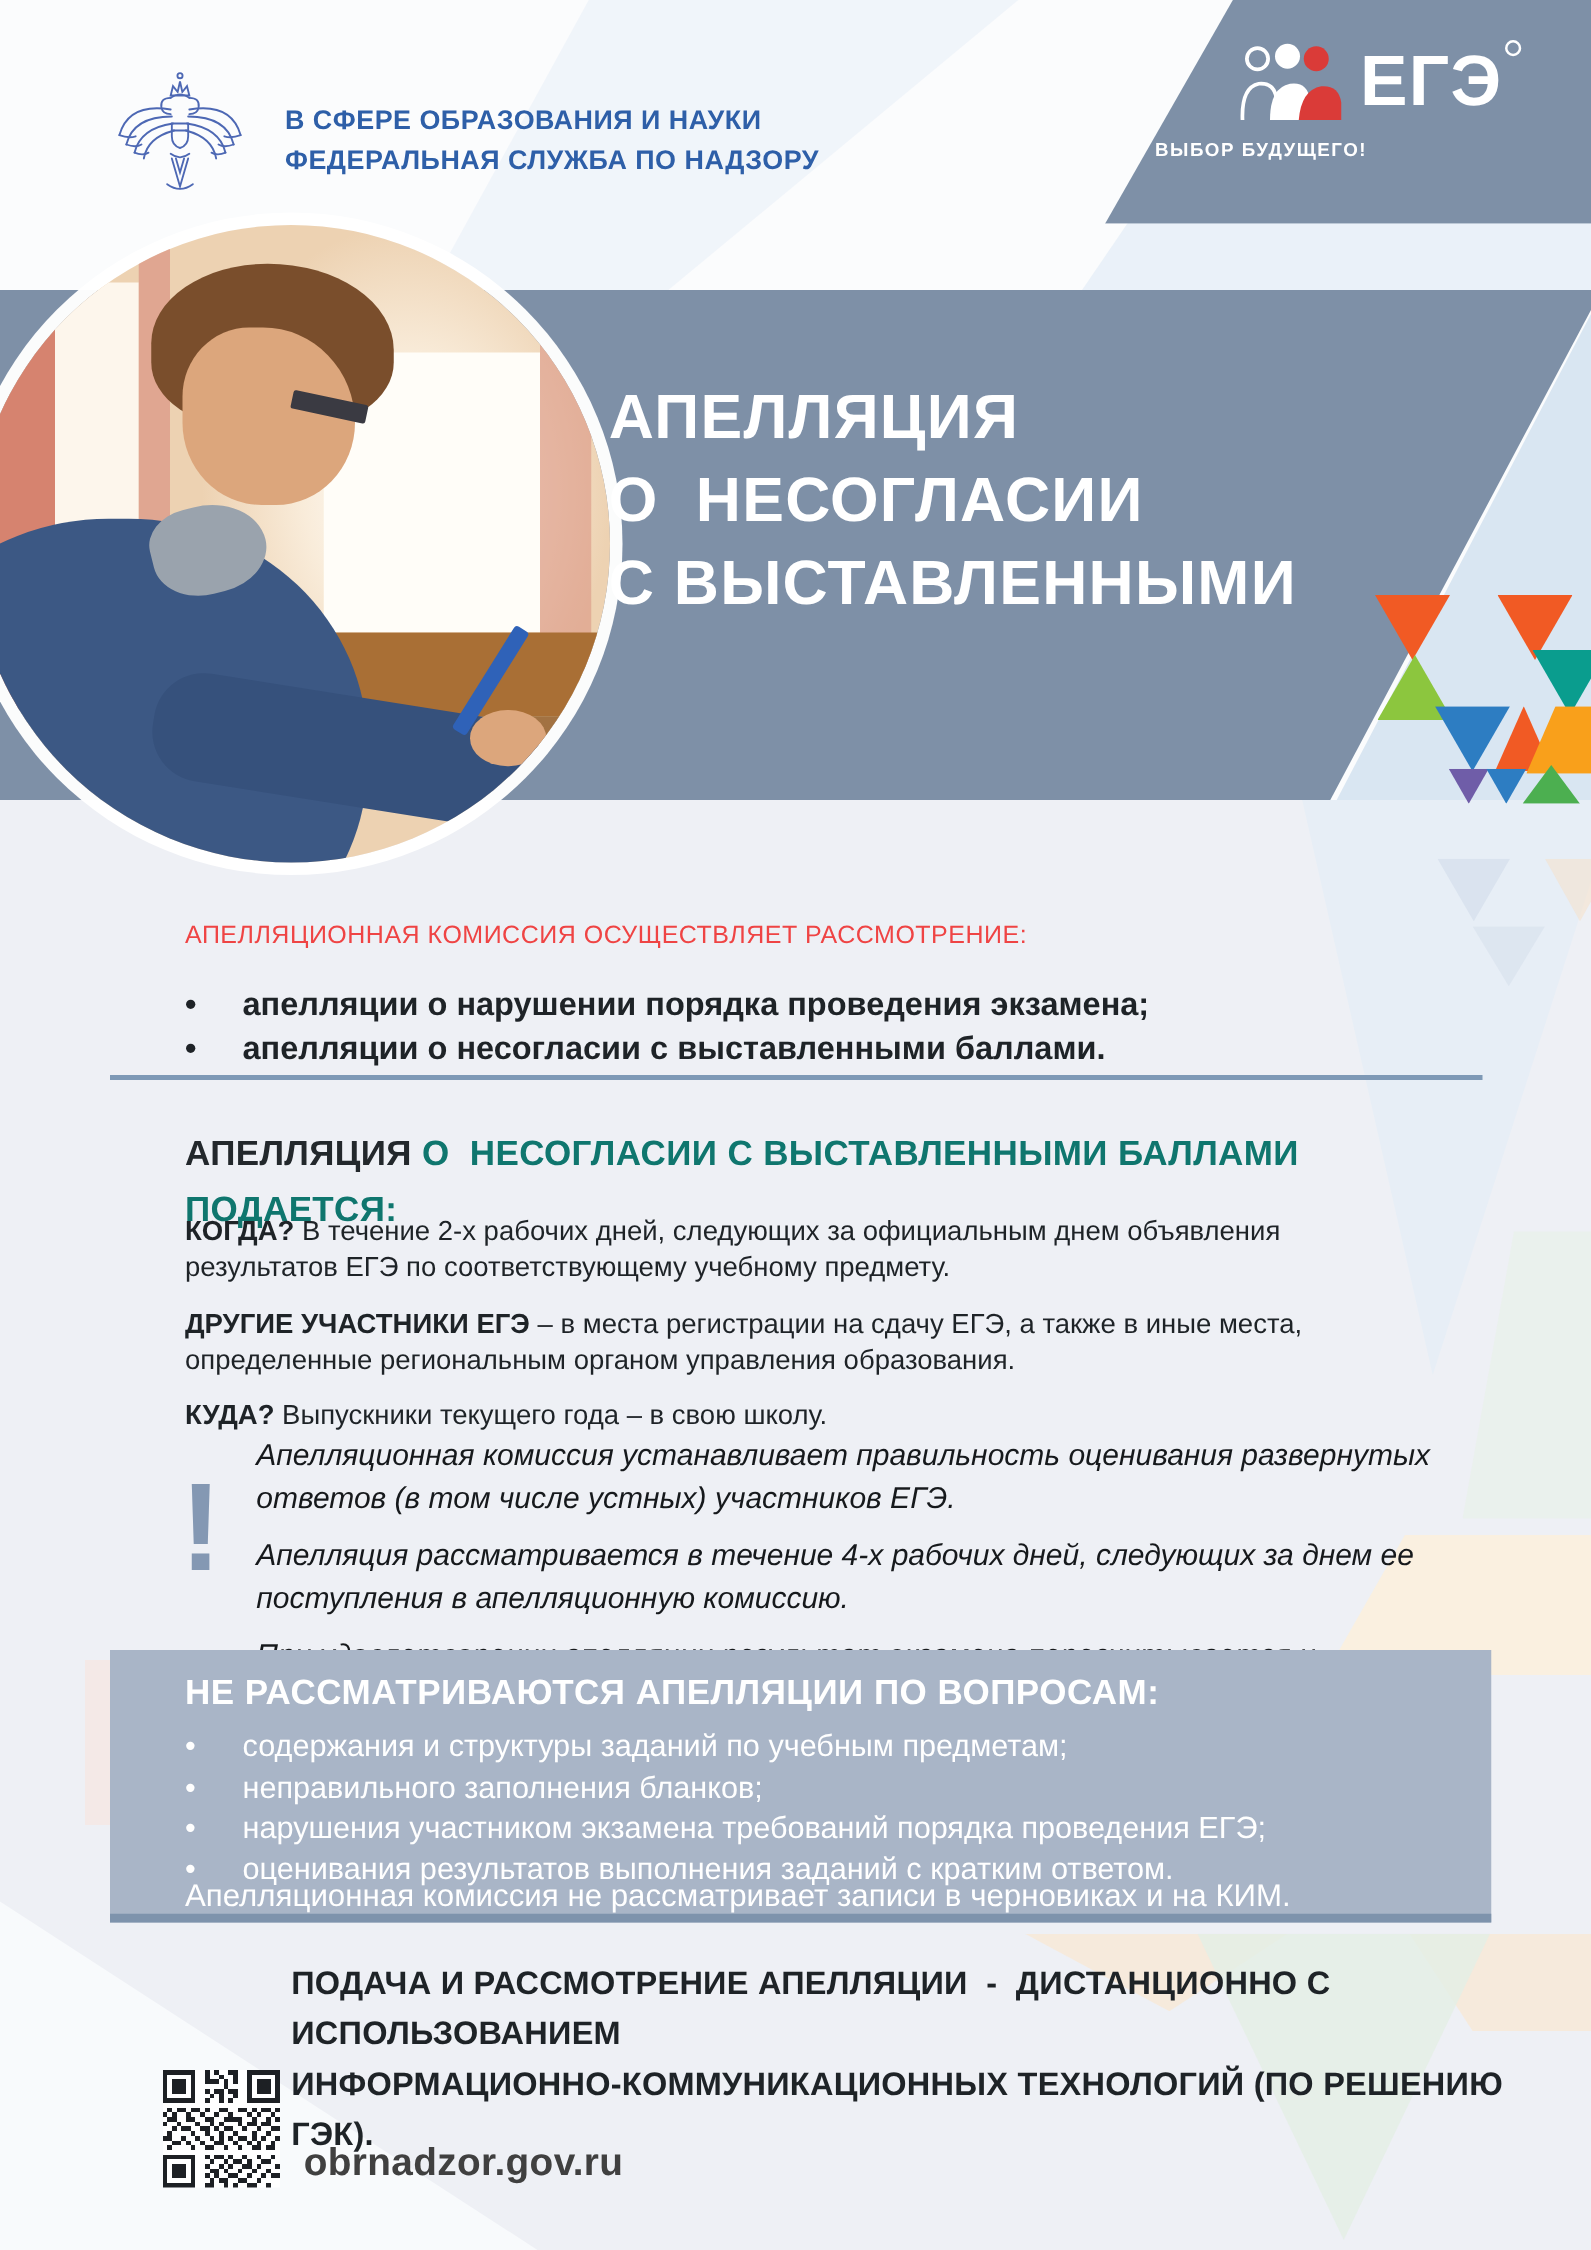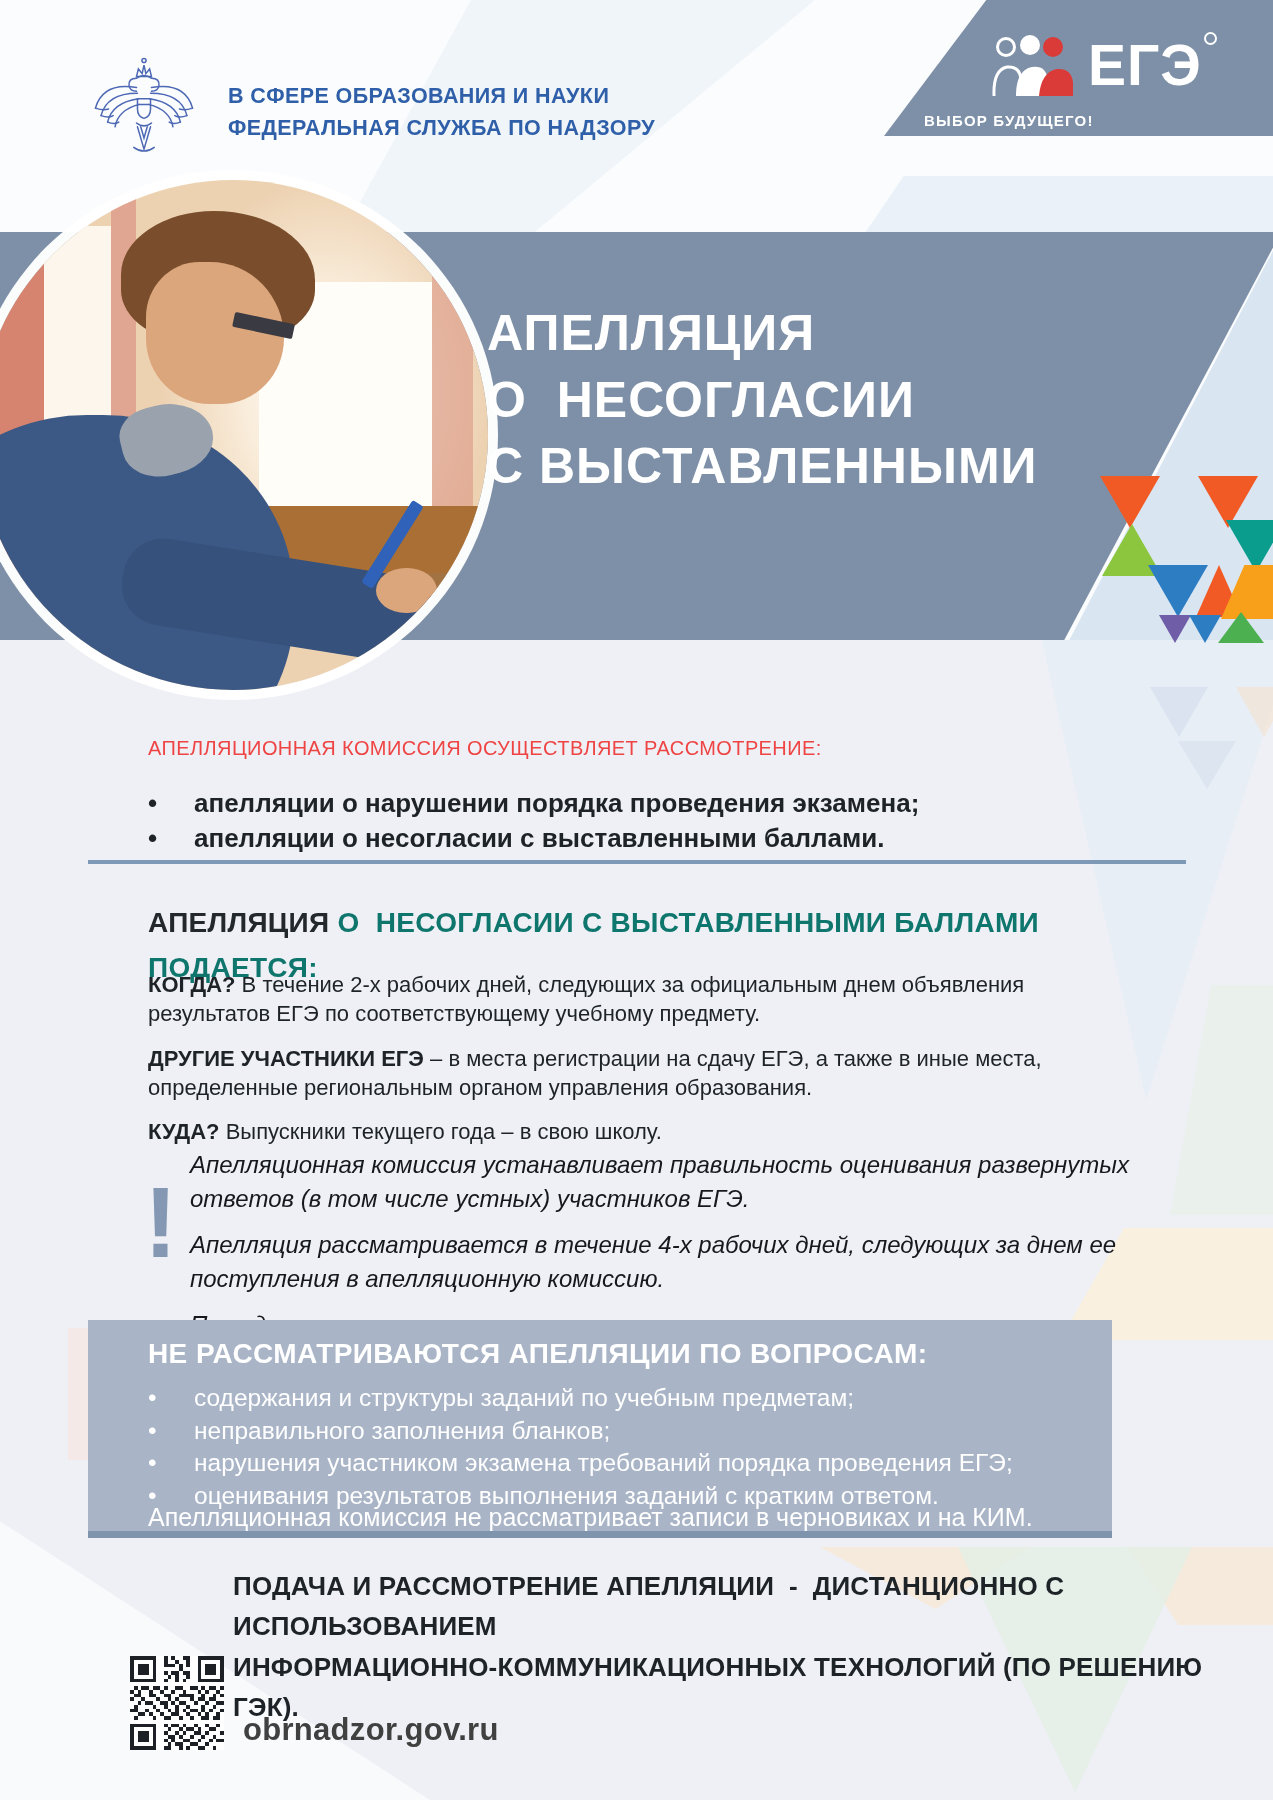--- a/index.html
+++ b/index.html
@@ -25,21 +25,21 @@
     opacity:.6;clip-path:polygon(0 0,100% 0,55% 100%);}
   .bg-peach-f2{position:absolute;left:1115px;top:1547px;width:158px;height:78px;background:#fbe6cc;
     opacity:.6;clip-path:polygon(8% 0,100% 0,100% 100%,40% 100%);}
   .bg-green-f{position:absolute;left:958px;top:1547px;width:234px;height:245px;background:#e4efe5;
     opacity:.85;clip-path:polygon(0 0,100% 0,50% 100%);}
 
   
   .emblem{position:absolute;left:88px;top:52px;width:112px;height:116px;}
   .agency{position:absolute;left:228px;top:80px;color:#2e5fa8;font-size:21.5px;font-weight:700;
     line-height:1.5;letter-spacing:.4px;}
-  .ege-plate{position:absolute;left:872px;top:0;width:401px;height:136px;background:#7e90a7;
+  .ege-plate{position:absolute;left:872px;top:0;width:401px;height:179px;background:#7e90a7;
     clip-path:polygon(28.5% 0,100% 0,100% 100%,3% 100%);}
   .ege-row{position:absolute;left:118px;top:34px;display:flex;align-items:center;}
   .ege-word{color:#fff;font-size:57px;font-weight:700;letter-spacing:1px;line-height:1;margin-left:6px;}
   .ege-ring{width:9px;height:9px;border:2.5px solid #fff;border-radius:50%;align-self:flex-start;
     margin:-2px 0 0 2px;}
   .ege-slogan{position:absolute;left:0;right:0;top:112px;text-align:left;padding-left:52px;
     color:#fff;font-size:15px;font-weight:700;letter-spacing:1.2px;}
 
   
   .banner{position:absolute;left:0;top:232px;width:1273px;height:408px;background:#7e90a7;
@@ -85,23 +85,23 @@
   .li .dot{width:46px;flex:none;}
   .rule{position:absolute;left:88px;top:860px;width:1098px;height:4px;background:#7e99b6;}
   .sec2-h{position:absolute;left:148px;top:900px;font-size:28px;font-weight:700;line-height:1.62;letter-spacing:.3px;}
   .paras{position:absolute;left:148px;top:970px;width:945px;color:#1e2327;font-size:22px;line-height:1.33;}
   .paras p{margin:0 0 15px 0;}
   .paras b{font-weight:700;}
 
   .note-mark{position:absolute;left:144px;top:1172px;color:#8498b3;font-size:100px;font-weight:700;line-height:1;}
   .note{position:absolute;left:190px;top:1148px;width:990px;color:#16191c;font-size:24px;
     font-style:italic;line-height:1.4;}
-  .note p{margin:0 0 13px 0;}
-
-  .graybox{position:absolute;left:88px;top:1320px;width:1024px;height:218px;background:#a9b5c7;
+  .note p{margin:0 0 13px 15px;}
+
+  .graybox{position:absolute;left:88px;top:1320px;width:1105px;height:218px;background:#a9b5c7;
     border-bottom:7px solid #7e93ac;box-sizing:border-box;}
   .gb-h{position:absolute;left:60px;top:18px;color:#fff;font-size:28px;font-weight:700;letter-spacing:.4px;}
   .gb-list{position:absolute;left:60px;top:62px;color:#fff;font-size:24.5px;line-height:1.33;}
   .gb-list .dot{width:46px;flex:none;}
   .gb-note{position:absolute;left:60px;top:183px;color:#fff;font-size:25px;}
 
   .remote{position:absolute;left:233px;top:1566px;width:980px;color:#1e2327;font-size:26px;
     font-weight:700;line-height:1.55;letter-spacing:.2px;}
 
   .qr{position:absolute;left:130px;top:1656px;width:94px;height:94px;}

